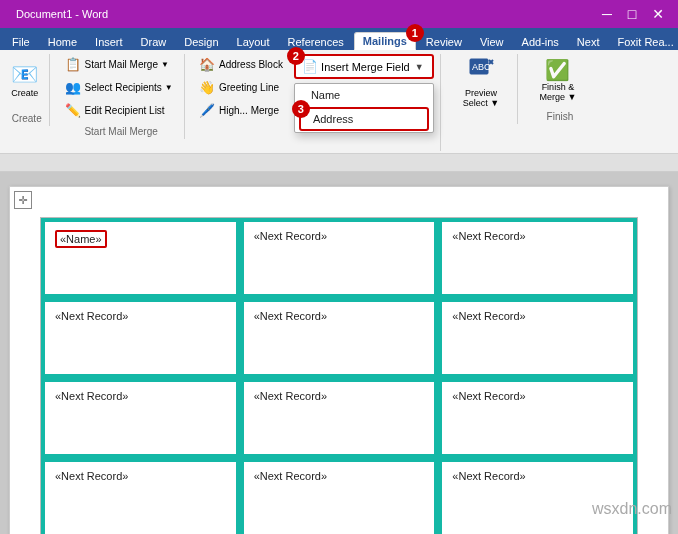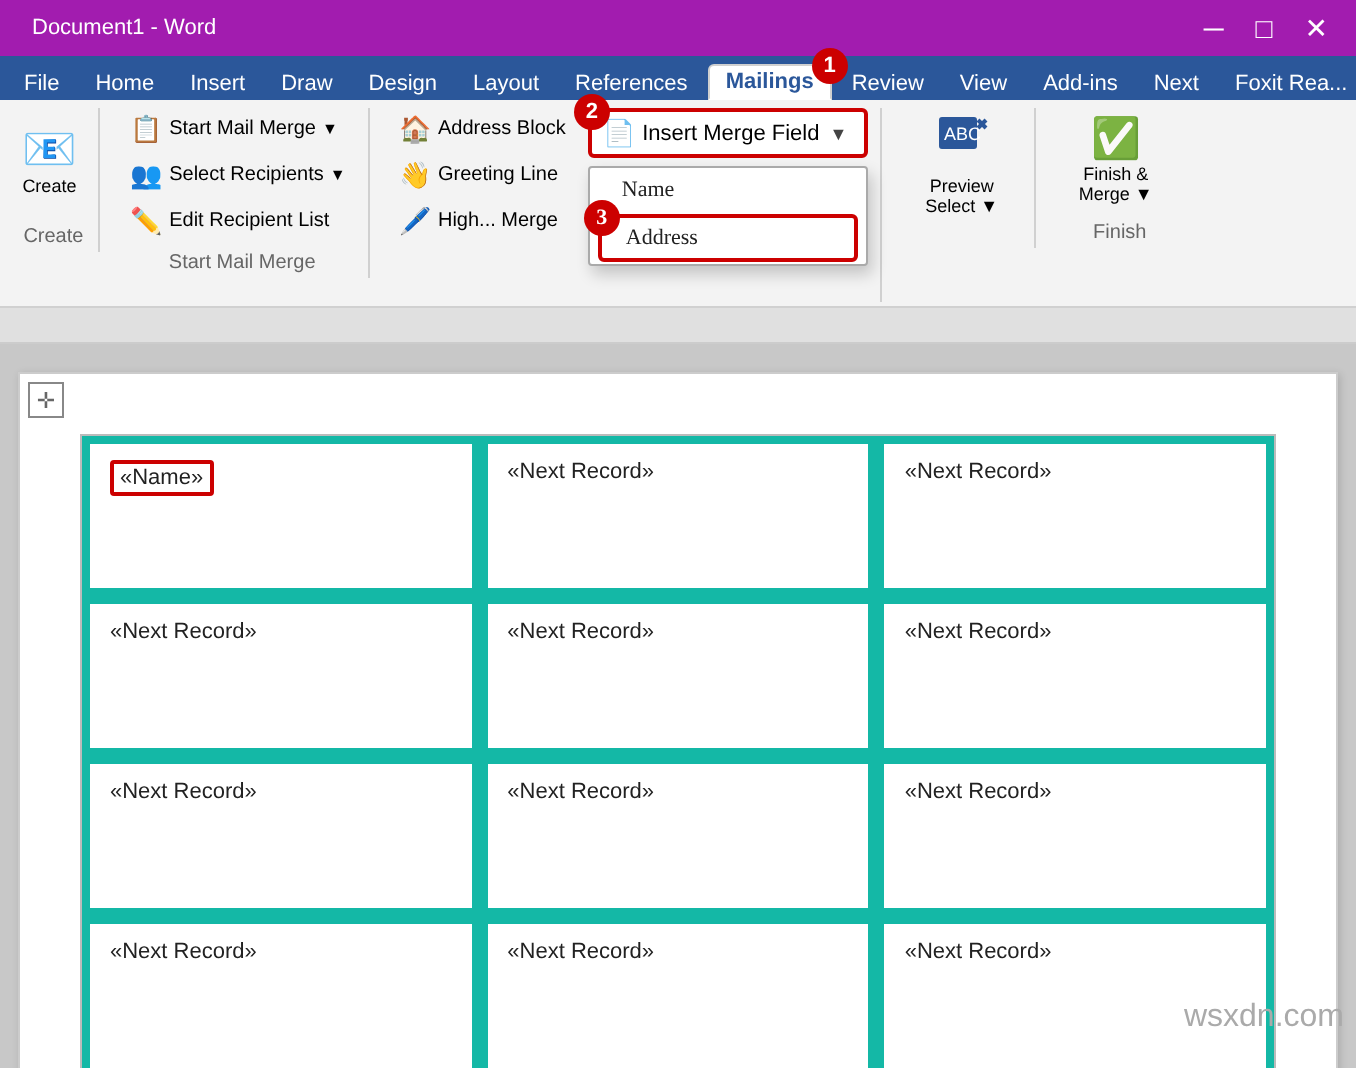--- a/index.html
+++ b/index.html
@@ -133,21 +133,20 @@
 
     
     .dropdown-menu {
       position: absolute;
       background: white;
       border: 1px solid #aaa;
       box-shadow: 2px 4px 8px rgba(0,0,0,0.2);
       z-index: 100;
       min-width: 140px;
       border-radius: 2px;
-      font-family: Liberation Serif, serif;
     }
     .dropdown-item {
       padding: 5px 16px;
       font-size: 11px;
       cursor: pointer;
       color: #222;
     }
     .dropdown-item.selected {
       border: 2px solid #c00;
       border-radius: 3px;

